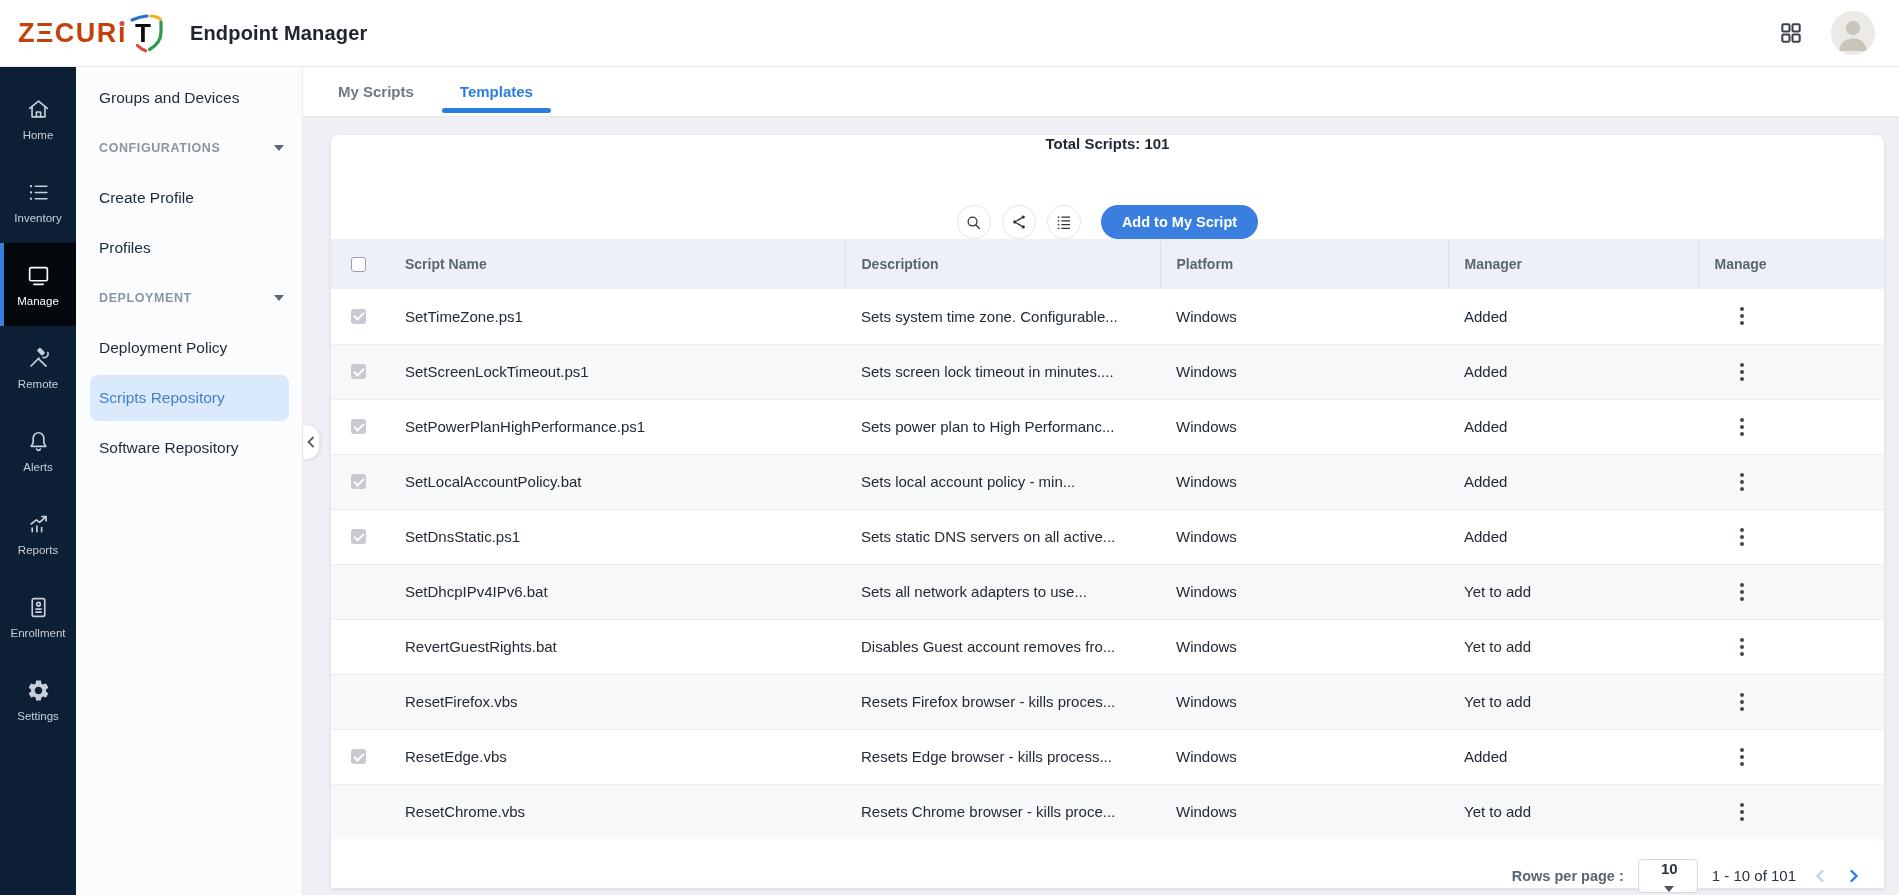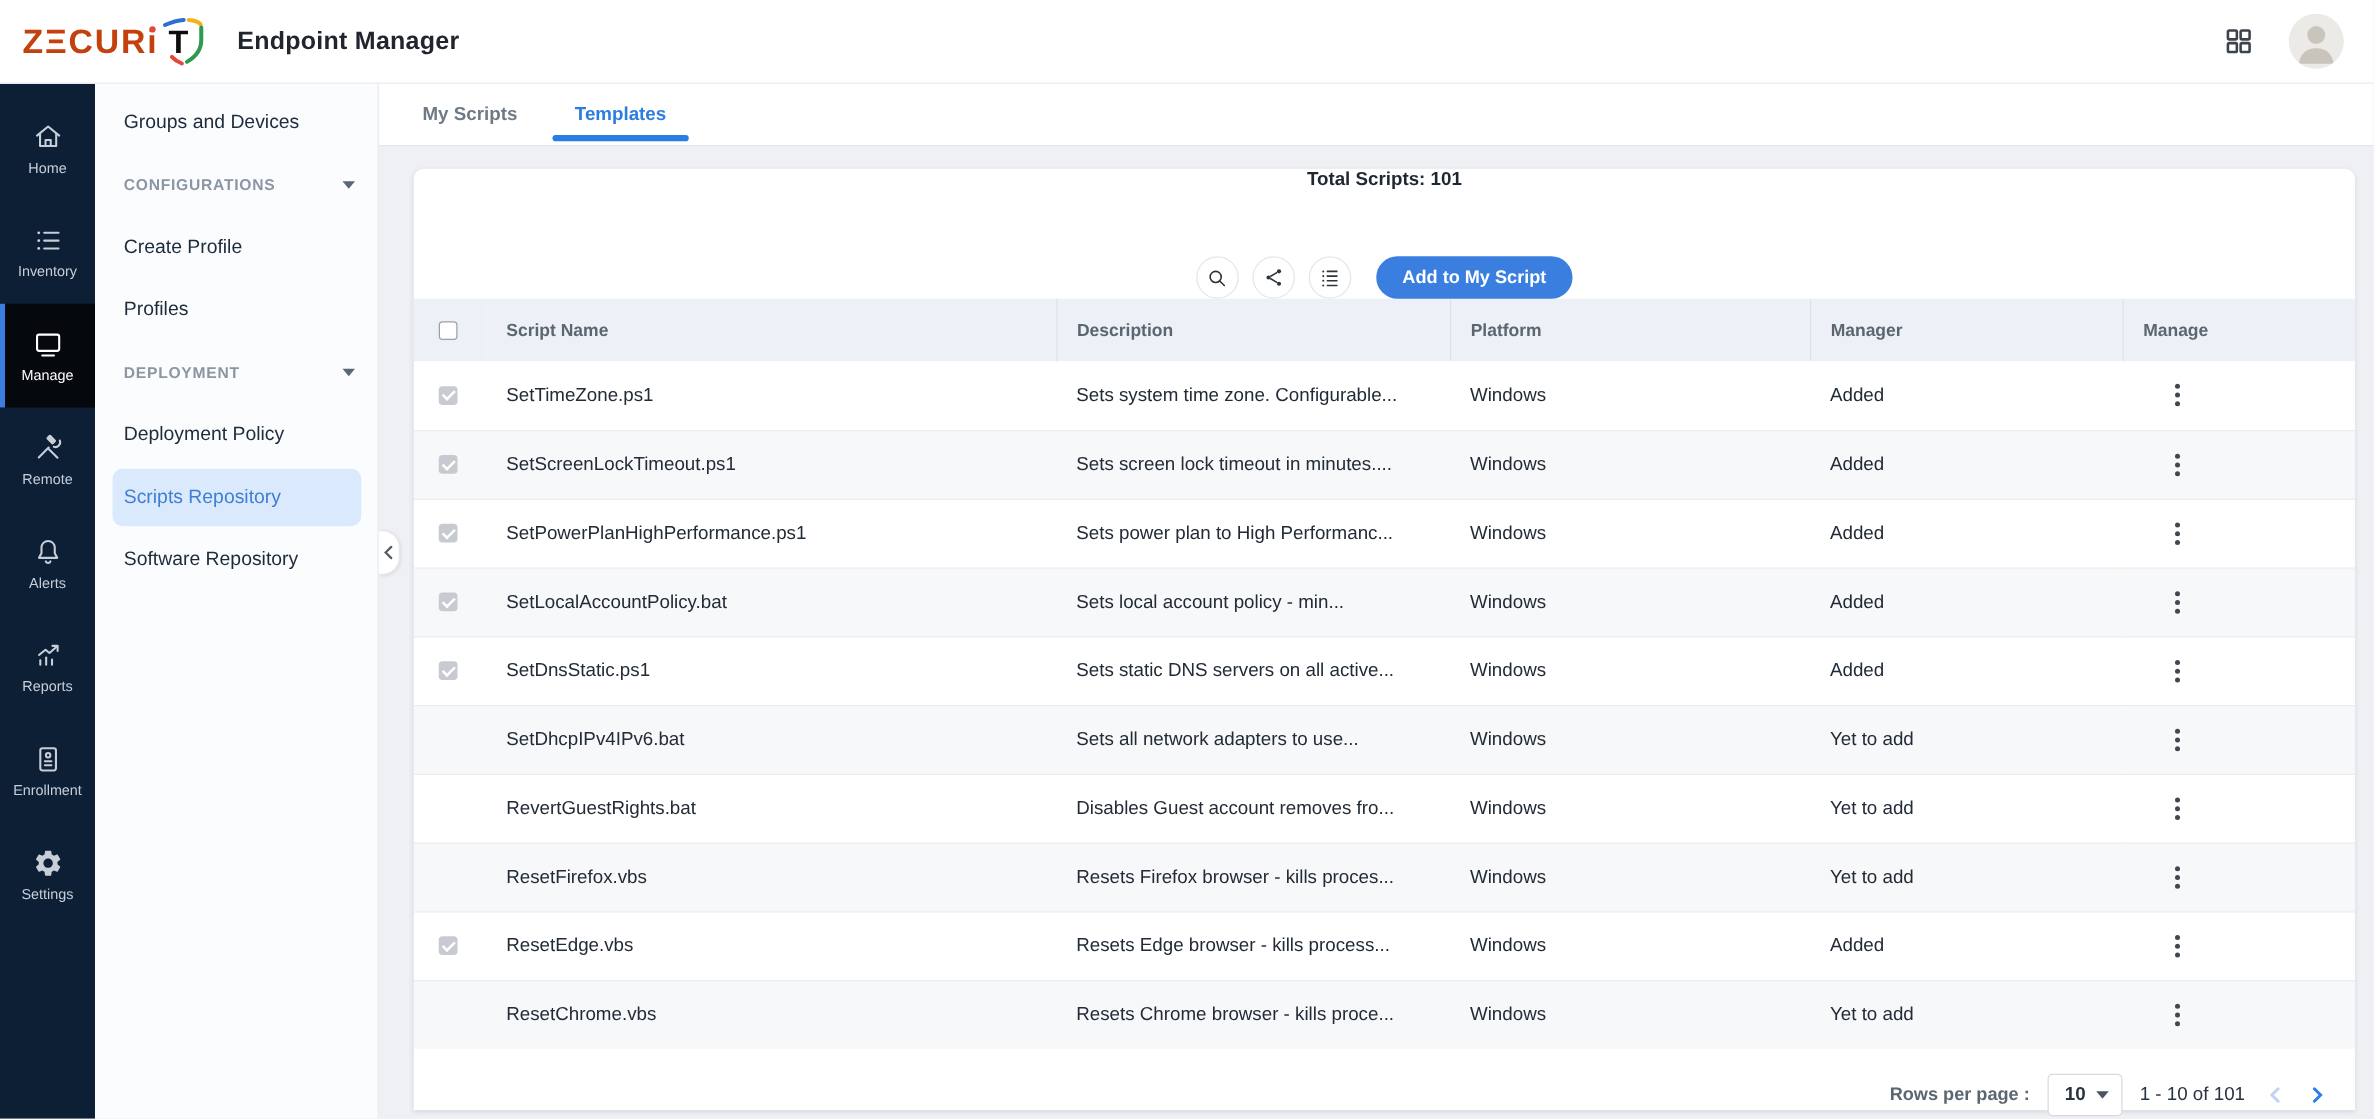--- a/index.html
+++ b/index.html
@@ -88,21 +88,21 @@
   .checkbox.checked::after{content:''; position:absolute; left:3px; top:3.5px; width:8px; height:4px;
     border-left:2px solid #fff; border-bottom:2px solid #fff; transform:rotate(-45deg);}
 
   .kebab{width:28px; height:28px; display:flex; flex-direction:column; align-items:center;
     justify-content:center; gap:3px; cursor:pointer; margin-left:14px; background:none; border:none;}
   .kebab i{width:4px; height:4px; border-radius:50%; background:#40474e; display:block;}
 
   .paging{height:73px; display:flex; align-items:center; justify-content:flex-end; gap:14px; padding-right:20px;}
   .rpp-label{font-size:14.5px; font-weight:700; color:#5b6670;}
   .rpp-select{width:60px; height:34px; border:1px solid #d6dae0; border-radius:4px; background:#fff;
-    display:flex; align-items:center; padding:0 10px 0 13px; gap:8px; cursor:pointer;}
+    display:flex; align-items:center; padding:0 10px 0 13px; gap:8px; cursor:pointer;flex-direction:column;}
   .rpp-select .val{font-size:15px; font-weight:700; color:#2a3440; flex:1;}
   .rpp-select .tri{width:0; height:0; border-left:5.5px solid transparent; border-right:5.5px solid transparent;
     border-top:6.5px solid #4a5560;}
   .range{font-size:15px; color:#2a3340;}
   .pg{width:20px; height:20px; display:flex; align-items:center; justify-content:center; cursor:pointer;}
   .pg.prev{color:#c0d4ef;}
   .pg.next{color:#2e7ee8;}
 </style>
 </head>
 <body>

